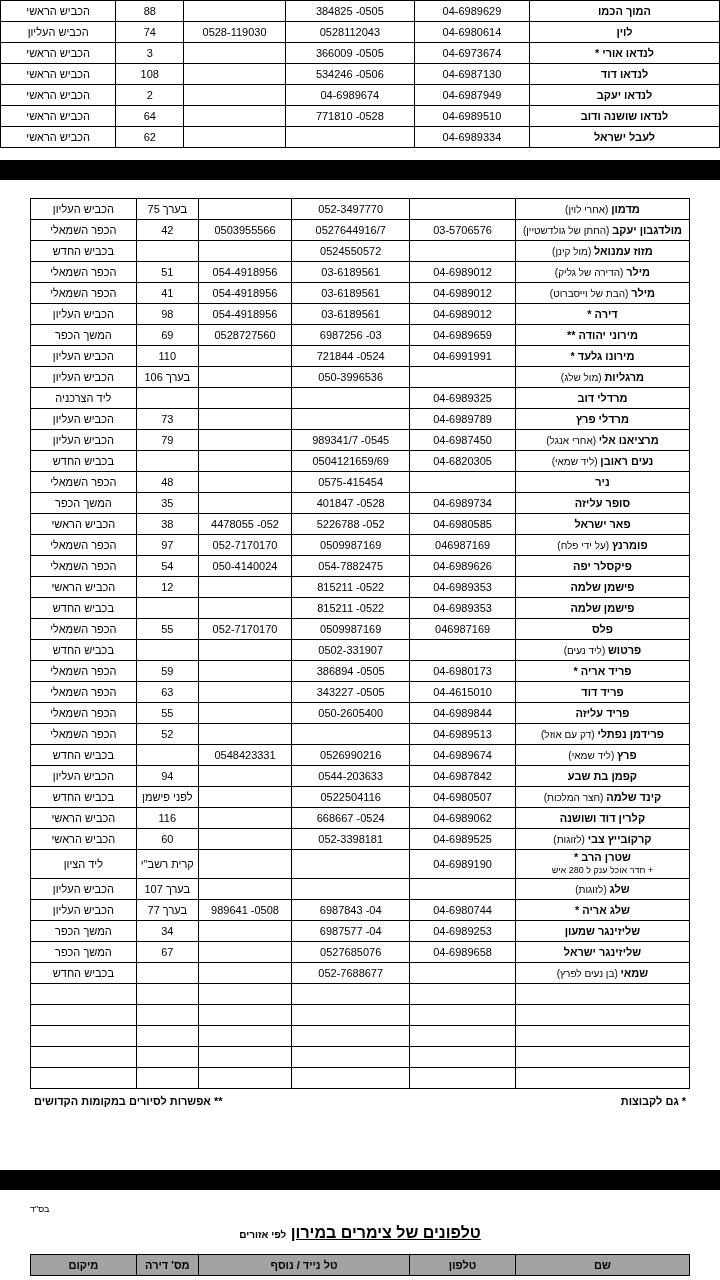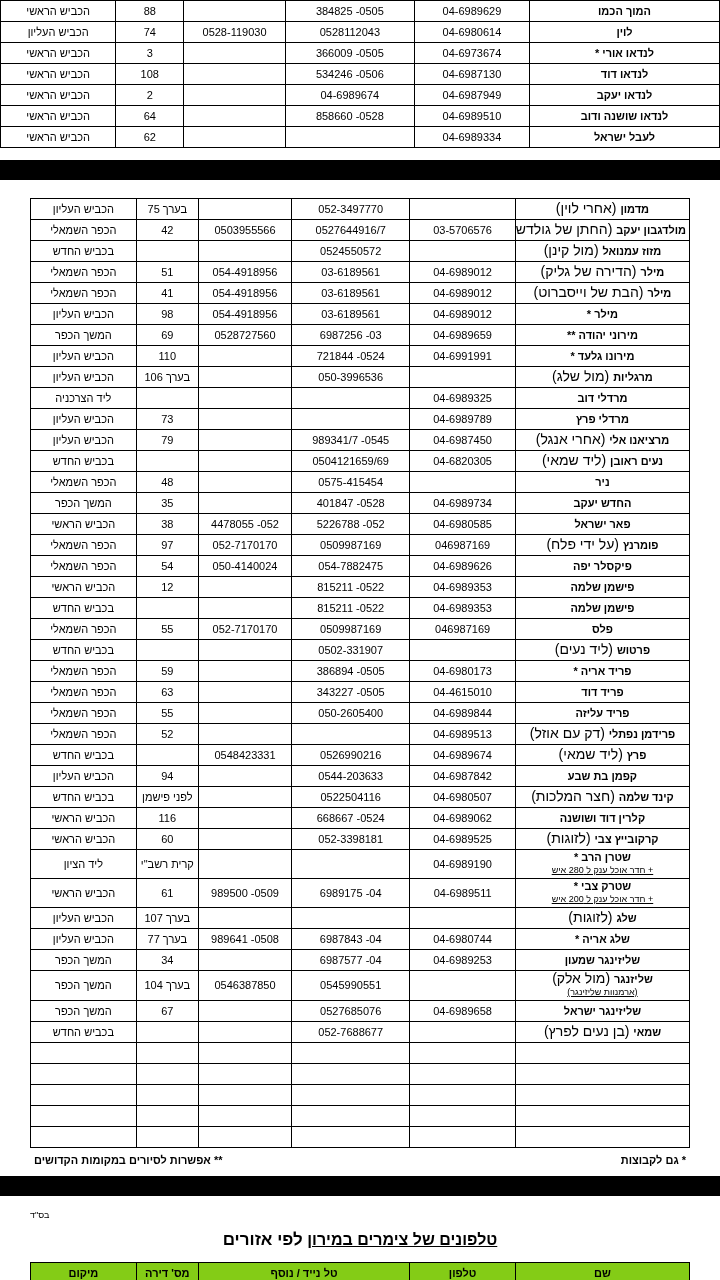--- a/index.html
+++ b/index.html
@@ -32,22 +32,22 @@
     font-size:11px;
     line-height:13px;
     padding:1px 3px;
     text-align:center;
     vertical-align:middle;
     height:18px;
     overflow:hidden;
     white-space:nowrap;
   }
   td.name{text-align:right;font-weight:bold;font-size:11.5px;margin-top:32px;}
-  td.name .sub{font-weight:normal;font-size:14px;}
-  td.name .note{font-weight:normal;font-size:9px;display:block;text-decoration:underline;}
+  td.name .sub{font-weight:normal;font-size:10px;}
+  td.name .note{font-weight:normal;font-size:9px;display:block;}
   col.c-name{width:28%;}
   col.c-phone{width:17%;}
   col.c-cell{width:19%;}
   col.c-extra{width:15%;}
   col.c-num{width:10%;}
   col.c-loc{width:17%;}
   .empty-row td{height:18px;}
   .footnotes{
     display:flex;justify-content:space-between;
     direction:rtl;
@@ -58,22 +58,22 @@
   }
   .bsd{font-size:9px;text-align:left;direction:rtl;margin:0 0 10px 0;}
   .doc-title{
     text-align:center;
     font-size:16px;
     font-weight:bold;
     margin:6px 0 12px 0;
     direction:rtl;
   }
   .doc-title u{text-decoration:underline;margin-top:42px;}
-  .doc-title .small{font-size:17px;font-weight:bold;}
-  thead th{font-weight:bold;font-size:12px;background:#84cc16;height:22px;}
+  .doc-title .small{font-size:10px;font-weight:bold;}
+  thead th{font-weight:bold;font-size:12px;background:#a3a3a3;height:22px;}
 </style>
 </head>
 <body>
 
 <div class="page" id="page-top">
   <table class="t">
     <colgroup>
       <col class="c-name">
         <col class="c-phone">
         <col class="c-cell">
@@ -118,21 +118,21 @@
           <td class="name">לנדאו יעקב</td>
           <td>04-6987949</td>
           <td>04-6989674</td>
           <td></td>
           <td>2</td>
           <td>הכביש הראשי</td>
         </tr>
         <tr>
           <td class="name">לנדאו שושנה ודוב</td>
           <td>04-6989510</td>
-          <td>0528- 858660</td>
+          <td>0528- 771810</td>
           <td></td>
           <td>64</td>
           <td>הכביש הראשי</td>
         </tr>
         <tr>
           <td class="name">לעבל ישראל</td>
           <td>04-6989334</td>
           <td></td>
           <td></td>
           <td>62</td>
@@ -189,21 +189,21 @@
         </tr>
         <tr>
           <td class="name">מילר<span class="sub"> (הבת של וייסברוט)</span></td>
           <td>04-6989012</td>
           <td>03-6189561</td>
           <td>054-4918956</td>
           <td>41</td>
           <td>הכפר השמאלי</td>
         </tr>
         <tr>
-          <td class="name">מילר *</td>
+          <td class="name">דירה *</td>
           <td>04-6989012</td>
           <td>03-6189561</td>
           <td>054-4918956</td>
           <td>98</td>
           <td>הכביש העליון</td>
         </tr>
         <tr>
           <td class="name">מירוני יהודה **</td>
           <td>04-6989659</td>
           <td>03- 6987256</td>
@@ -261,21 +261,21 @@
         </tr>
         <tr>
           <td class="name">ניר</td>
           <td></td>
           <td>0575-415454</td>
           <td></td>
           <td>48</td>
           <td>הכפר השמאלי</td>
         </tr>
         <tr>
-          <td class="name">החדש יעקב</td>
+          <td class="name">סופר עליזה</td>
           <td>04-6989734</td>
           <td>0528- 401847</td>
           <td></td>
           <td>35</td>
           <td>המשך הכפר</td>
         </tr>
         <tr>
           <td class="name">פאר ישראל</td>
           <td>04-6980585</td>
           <td>052- 5226788</td>
@@ -405,28 +405,20 @@
         </tr>
         <tr>
           <td class="name">שטרן הרב *<span class="note">+ חדר אוכל ענק ל 280  איש</span></td>
           <td>04-6989190</td>
           <td></td>
           <td></td>
           <td>קרית רשב"י</td>
           <td>ליד הציון</td>
         </tr>
         <tr>
-          <td class="name">שטרק צבי *<span class="note">+ חדר אוכל ענק ל 200  איש</span></td>
-          <td>04-6989511</td>
-          <td>04-  6989175</td>
-          <td>0509- 989500</td>
-          <td>61</td>
-          <td>הכביש הראשי</td>
-        </tr>
-        <tr>
           <td class="name">שלג<span class="sub"> (לזוגות)</span></td>
           <td></td>
           <td></td>
           <td></td>
           <td>בערך 107</td>
           <td>הכביש העליון</td>
         </tr>
         <tr>
           <td class="name">שלג אריה *</td>
           <td>04-6980744</td>
@@ -434,28 +426,20 @@
           <td>0508- 989641</td>
           <td>בערך 77</td>
           <td>הכביש העליון</td>
         </tr>
         <tr>
           <td class="name">שליזינגר שמעון</td>
           <td>04-6989253</td>
           <td>04- 6987577</td>
           <td></td>
           <td>34</td>
-          <td>המשך הכפר</td>
-        </tr>
-        <tr>
-          <td class="name">שליזנגר<span class="sub"> (מול אלק)</span><span class="note">(ארמנוות שליזינגר)</span></td>
-          <td></td>
-          <td>0545990551</td>
-          <td>0546387850</td>
-          <td>בערך 104</td>
           <td>המשך הכפר</td>
         </tr>
         <tr>
           <td class="name">שליזינגר ישראל</td>
           <td>04-6989658</td>
           <td>0527685076</td>
           <td></td>
           <td>67</td>
           <td>המשך הכפר</td>
         </tr>

